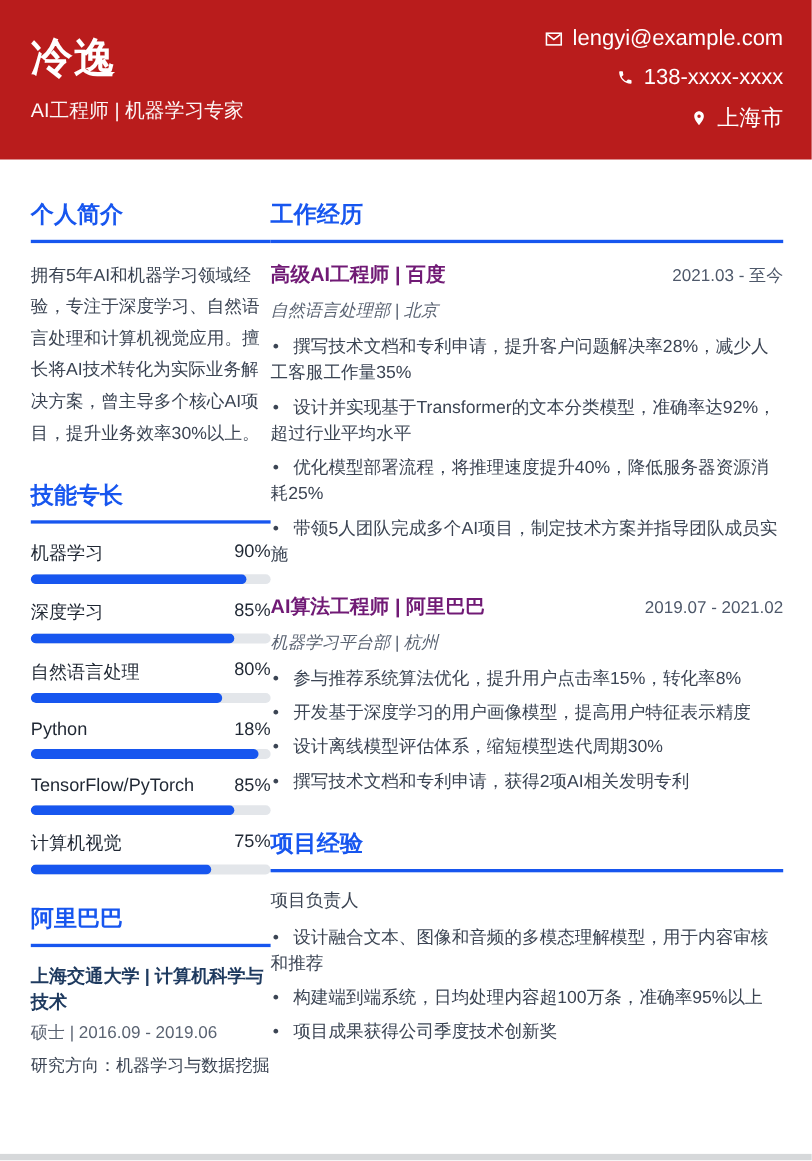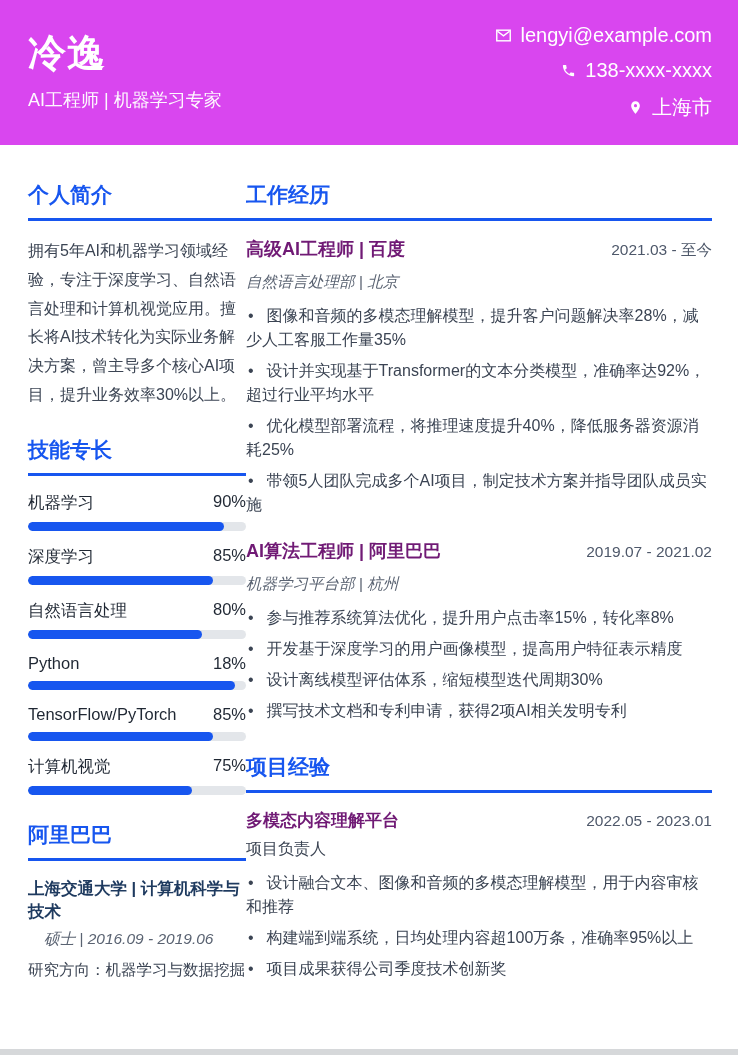--- a/index.html
+++ b/index.html
@@ -8,21 +8,21 @@
     width: 738px; height: 1055px;
     background: #ffffff;
     font-family: "Liberation Sans", sans-serif;
     position: relative;
     overflow: hidden;
     color: #3b4453;
   }
 
   
   .header {
-    background: #d946ef;
+    background: #b91c1c;
     height: 145px;
     padding: 0 26px 0 28px;
     display: flex;
     justify-content: space-between;
     align-items: center;
     color: #ffffff;
   }
   .header-left { display: flex; flex-direction: column; }
   .name { font-size: 38px; font-weight: 700; letter-spacing: 1px; line-height: 1.1; }
   .subtitle { font-size: 18px; margin-top: 13px; color: rgba(255,255,255,0.96); }
@@ -51,21 +51,21 @@
 
   .skill { margin-bottom: 15px; }
   .skill-head {
     display: flex; justify-content: space-between;
     font-size: 16.5px; color: #1f2733; margin-bottom: 8px;
   }
   .bar { height: 9px; background: #e3e6ea; border-radius: 5px; overflow: hidden; }
   .bar-fill { height: 100%; background: #1756ef; border-radius: 5px; }
 
   .edu-school { font-weight: 700; color: #1e3a5f; font-size: 16.5px; line-height: 1.4; }
-  .edu-degree { font-style: italic; color: #5a6372; font-size: 15.5px; margin: 6px 16px 8px; }
+  .edu-degree { color: #5a6372; font-size: 15.5px; margin: 6px 0 8px; }
   .edu-research { font-size: 15.5px; color: #3b4453; line-height: 1.5; }
 
   
   .entry { margin-bottom: 22px; }
   .entry-head { display: flex; justify-content: space-between; align-items: baseline; gap: 10px; }
   .entry-title { font-size: 18px; font-weight: 700; color: #701a75; }
   .entry-title.project { font-size: 17px; }
   .entry-date { font-size: 15.5px; color: #4e586a; white-space: nowrap; }
   .entry-sub { font-style: italic; color: #5a6372; font-size: 15.5px; margin-top: 11px; }
   .entry-role { font-size: 16px; color: #3b4453; margin-top: 7px; }
@@ -193,21 +193,21 @@
 
     <div class="section-title">工作经历</div>
 
     <div class="entry">
       <div class="entry-head">
         <span class="entry-title">高级AI工程师 | 百度</span>
         <span class="entry-date">2021.03 - 至今</span>
       </div>
       <div class="entry-sub">自然语言处理部 | 北京</div>
       <div class="bullets">
-        <div class="bullet"><span class="dot">•</span><span>图像和音频的多模态理解模型，提升客户问题解决率28%，减少人工客服工作量35%</span></div>
+        <div class="bullet"><span class="dot">•</span><span>撰写技术文档和专利申请，提升客户问题解决率28%，减少人工客服工作量35%</span></div>
         <div class="bullet"><span class="dot">•</span><span>设计并实现基于Transformer的文本分类模型，准确率达92%，超过行业平均水平</span></div>
         <div class="bullet"><span class="dot">•</span><span>优化模型部署流程，将推理速度提升40%，降低服务器资源消耗25%</span></div>
         <div class="bullet"><span class="dot">•</span><span>带领5人团队完成多个AI项目，制定技术方案并指导团队成员实施</span></div>
       </div>
     </div>
 
     <div class="entry">
       <div class="entry-head">
         <span class="entry-title">AI算法工程师 | 阿里巴巴</span>
         <span class="entry-date">2019.07 - 2021.02</span>
@@ -217,24 +217,20 @@
         <div class="bullet"><span class="dot">•</span><span>参与推荐系统算法优化，提升用户点击率15%，转化率8%</span></div>
         <div class="bullet"><span class="dot">•</span><span>开发基于深度学习的用户画像模型，提高用户特征表示精度</span></div>
         <div class="bullet"><span class="dot">•</span><span>设计离线模型评估体系，缩短模型迭代周期30%</span></div>
         <div class="bullet"><span class="dot">•</span><span>撰写技术文档和专利申请，获得2项AI相关发明专利</span></div>
       </div>
     </div>
 
     <div class="section-title mt-md">项目经验</div>
 
     <div class="entry">
-      <div class="entry-head">
-        <span class="entry-title project">多模态内容理解平台</span>
-        <span class="entry-date">2022.05 - 2023.01</span>
-      </div>
       <div class="entry-role">项目负责人</div>
       <div class="bullets">
         <div class="bullet"><span class="dot">•</span><span>设计融合文本、图像和音频的多模态理解模型，用于内容审核和推荐</span></div>
         <div class="bullet"><span class="dot">•</span><span>构建端到端系统，日均处理内容超100万条，准确率95%以上</span></div>
         <div class="bullet"><span class="dot">•</span><span>项目成果获得公司季度技术创新奖</span></div>
       </div>
     </div>
   </div>
 </div>
 

